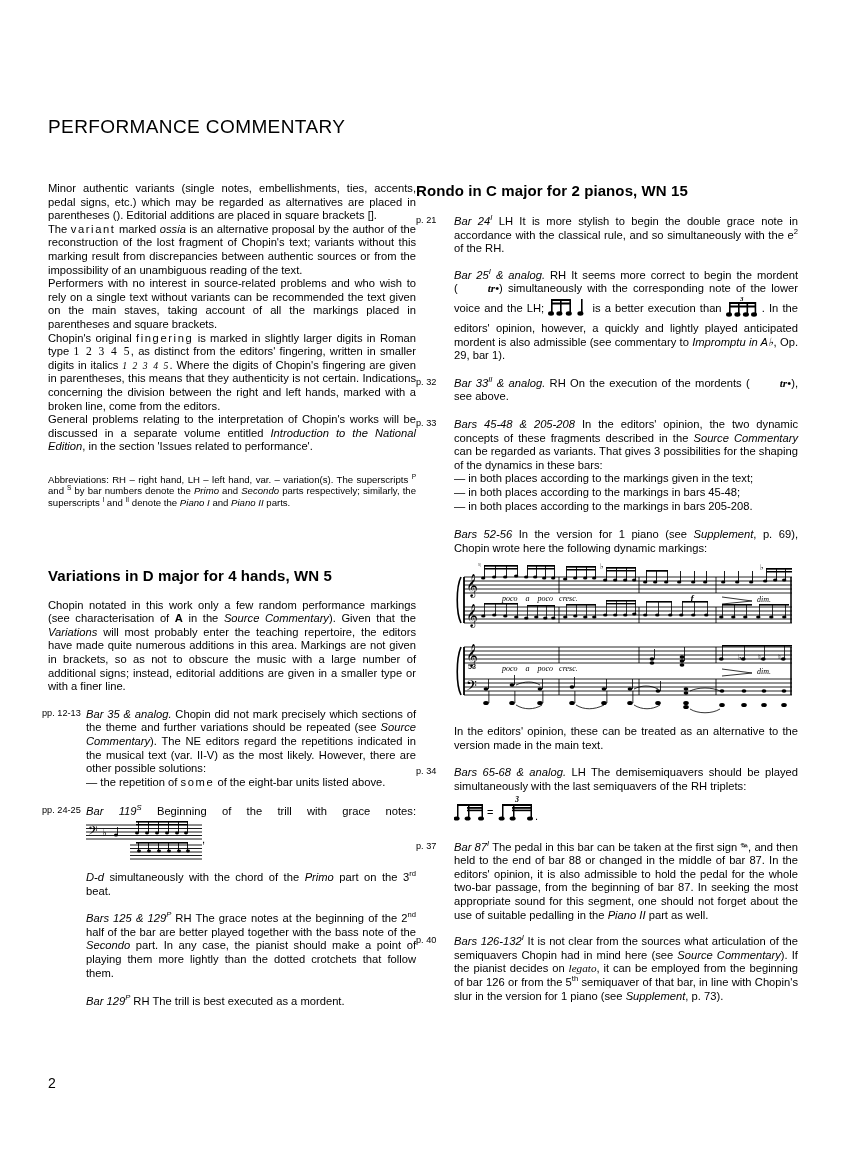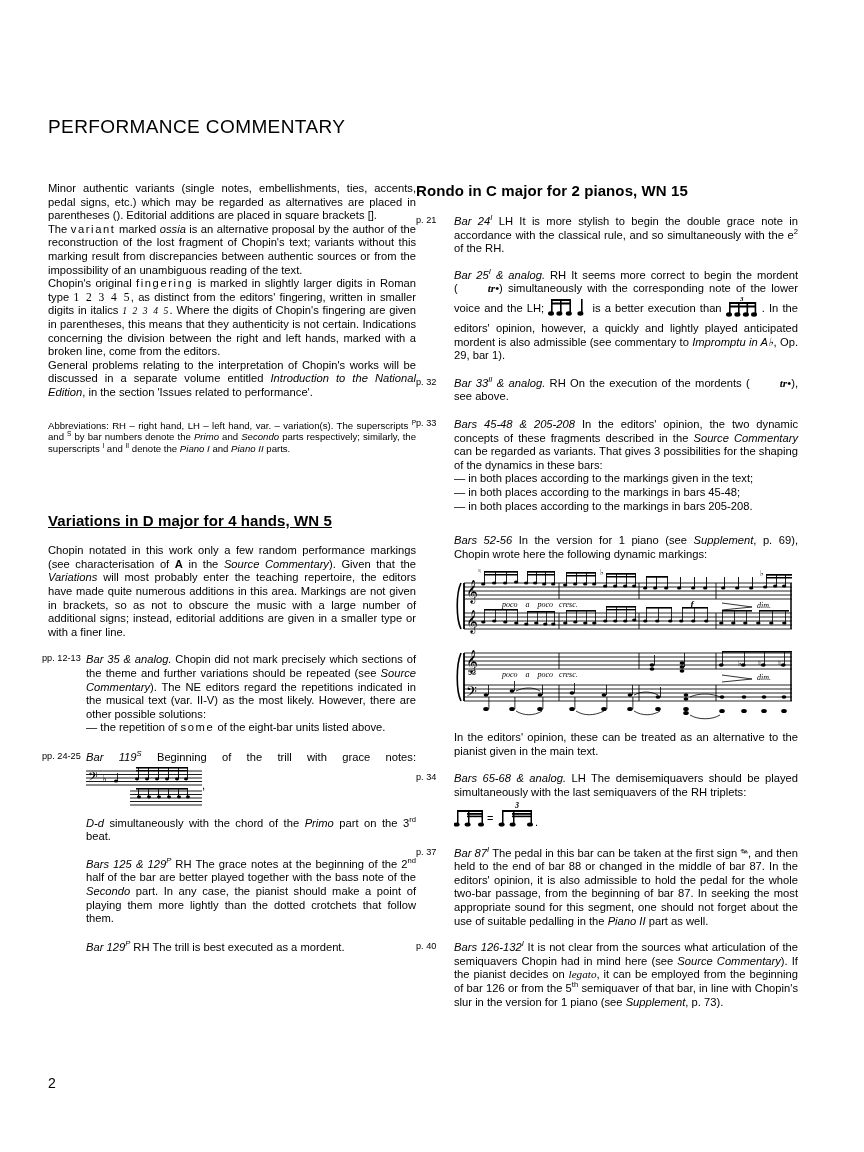--- a/index.html
+++ b/index.html
@@ -120,28 +120,29 @@
 
   <div class="doc-title">PERFORMANCE COMMENTARY</div>
 
   <div class="col col-left">
 
 
     <p class="body">Minor authentic variants (single notes, embellishments, ties, accents, pedal signs, etc.) which may be regarded as alternatives are placed in parentheses (). Editorial additions are placed in square brackets [].</p>
 
     <p class="body">The <span class="spaced">variant</span> marked <i>ossia</i> is an alternative proposal by the author of the reconstruction of the lost fragment of Chopin's text; variants without this marking result from discrepancies between authentic sources or from the impossibility of an unambiguous reading of the text.</p>
 
+    <p class="body">Performers with no interest in source-related problems and who wish to rely on a single text without variants can be recommended the text given on the main staves, taking account of all the markings placed in parentheses and square brackets.</p>
 
     <p class="body">Chopin's original <span class="spaced">fingering</span> is marked in slightly larger digits in Roman type <span class="fingroman">1 2 3 4 5</span>, as distinct from the editors' fingering, written in smaller digits in italics <span class="fingital">1 2 3 4 5</span>. Where the digits of Chopin's fingering are given in parentheses, this means that they authenticity is not certain. Indications concerning the division between the right and left hands, marked with a broken line, come from the editors.</p>
 
     <p class="body">General problems relating to the interpretation of Chopin's works will be discussed in a separate volume entitled <i>Introduction to the National Edition</i>, in the section 'Issues related to performance'.</p>
 
     <p class="abbrev">Abbreviations: RH – right hand, LH – left hand, var. – variation(s). The superscripts <sup>P</sup> and <sup>S</sup> by bar numbers denote the <i>Primo</i> and <i>Secondo</i> parts respectively; similarly, the superscripts <sup>I</sup> and <sup>II</sup> denote the <i>Piano I</i> and <i>Piano II</i> parts.</p>
 
-    <h2 class="sec-head big" style="margin-top:58px;margin-bottom:15px;text-decoration:underline;">Variations in D major for 4 hands, WN 5</h2>
+    <h2 class="sec-head big" style="margin-top:58px;margin-bottom:15px;">Variations in D major for 4 hands, WN 5</h2>
 
     <p class="body">Chopin notated in this work only a few random performance markings (see characterisation of <b>A</b> in the <i>Source Commentary</i>). Given that the <i>Variations</i> will most probably enter the teaching repertoire, the editors have made quite numerous additions in this area. Markings are not given in brackets, so as not to obscure the music with a large number of additional signs; instead, editorial additions are given in a smaller type or with a finer line.</p>
 
     <div class="entry" style="margin-top:14px;">
       <span class="pref wide">pp. 12-13</span>
       <p class="body"><i>Bar 35 &amp; analog.</i> Chopin did not mark precisely which sections of the theme and further variations should be repeated (see <i>Source Commentary</i>). The NE editors regard the repetitions indicated in the musical text (var. II-V) as the most likely. However, there are other possible solutions:</p>
       <p class="body">— the repetition of <span class="spaced">some</span> of the eight-bar units listed above.</p>
     </div>
 
     <div class="entry" style="margin-top:16px;">
@@ -268,21 +269,21 @@
     </div>
 
     <div class="entry" style="margin-top:14px;">
       <span class="pref">p. 33</span>
       <p class="body"><i>Bars 45-48 &amp; 205-208</i> In the editors' opinion, the two dynamic concepts of these fragments described in the <i>Source Commentary</i> can be regarded as variants. That gives 3 possibilities for the shaping of the dynamics in these bars:</p>
       <p class="body">— in both places according to the markings given in the text;</p>
       <p class="body">— in both places according to the markings in bars 45-48;</p>
       <p class="body">— in both places according to the markings in bars 205-208.</p>
     </div>
 
-    <div class="entry" style="margin-top:21px;">
+    <div class="entry" style="margin-top:15px;">
       <p class="body"><i>Bars 52-56</i> In the version for 1 piano (see <i>Supplement</i>, p. 69), Chopin wrote here the following dynamic markings:</p>
 
       <div class="music-block">
         <svg class="notation" width="344" height="152" viewBox="0 0 344 152" aria-hidden="true">
           <g stroke="#000" stroke-width="0.85" fill="none">
 
             <line x1="10" y1="14" x2="338" y2="14"></line>
             <line x1="10" y1="18" x2="338" y2="18"></line>
             <line x1="10" y1="22" x2="338" y2="22"></line>
             <line x1="10" y1="26" x2="338" y2="26"></line>
@@ -581,21 +582,21 @@
             <path d="M122 142 C130 147, 140 147, 150 142"></path>
             <path d="M180 142 C188 147, 198 147, 206 142"></path>
             <path d="M236 146 C244 151, 258 151, 266 146"></path>
             <path d="M62 122 C70 118, 80 118, 86 122"></path>
             <path d="M180 126 C188 122, 196 122, 204 126"></path>
             <path d="M236 128 C244 124, 258 124, 266 128"></path>
           </g>
         </svg>
       </div>
 
-      <p class="body" style="margin-top:8px;">In the editors' opinion, these can be treated as an alternative to the pianist given in the main text.</p>
+      <p class="body" style="margin-top:8px;">In the editors' opinion, these can be treated as an alternative to the version made in the main text.</p>
     </div>
 
     <div class="entry" style="margin-top:14px;">
       <span class="pref">p. 34</span>
       <p class="body"><i>Bars 65-68 &amp; analog.</i> LH The demisemiquavers should be played simultaneously with the last semiquavers of the RH triplets:</p>
       <div class="music-block" style="margin:2px 0 0 0;">
         <svg class="notation" width="86" height="32" viewBox="0 0 86 32" aria-hidden="true">
           <g fill="#000">
             <rect x="3" y="8" width="26" height="2"></rect>
             <rect x="13" y="11" width="16" height="1.8"></rect>

